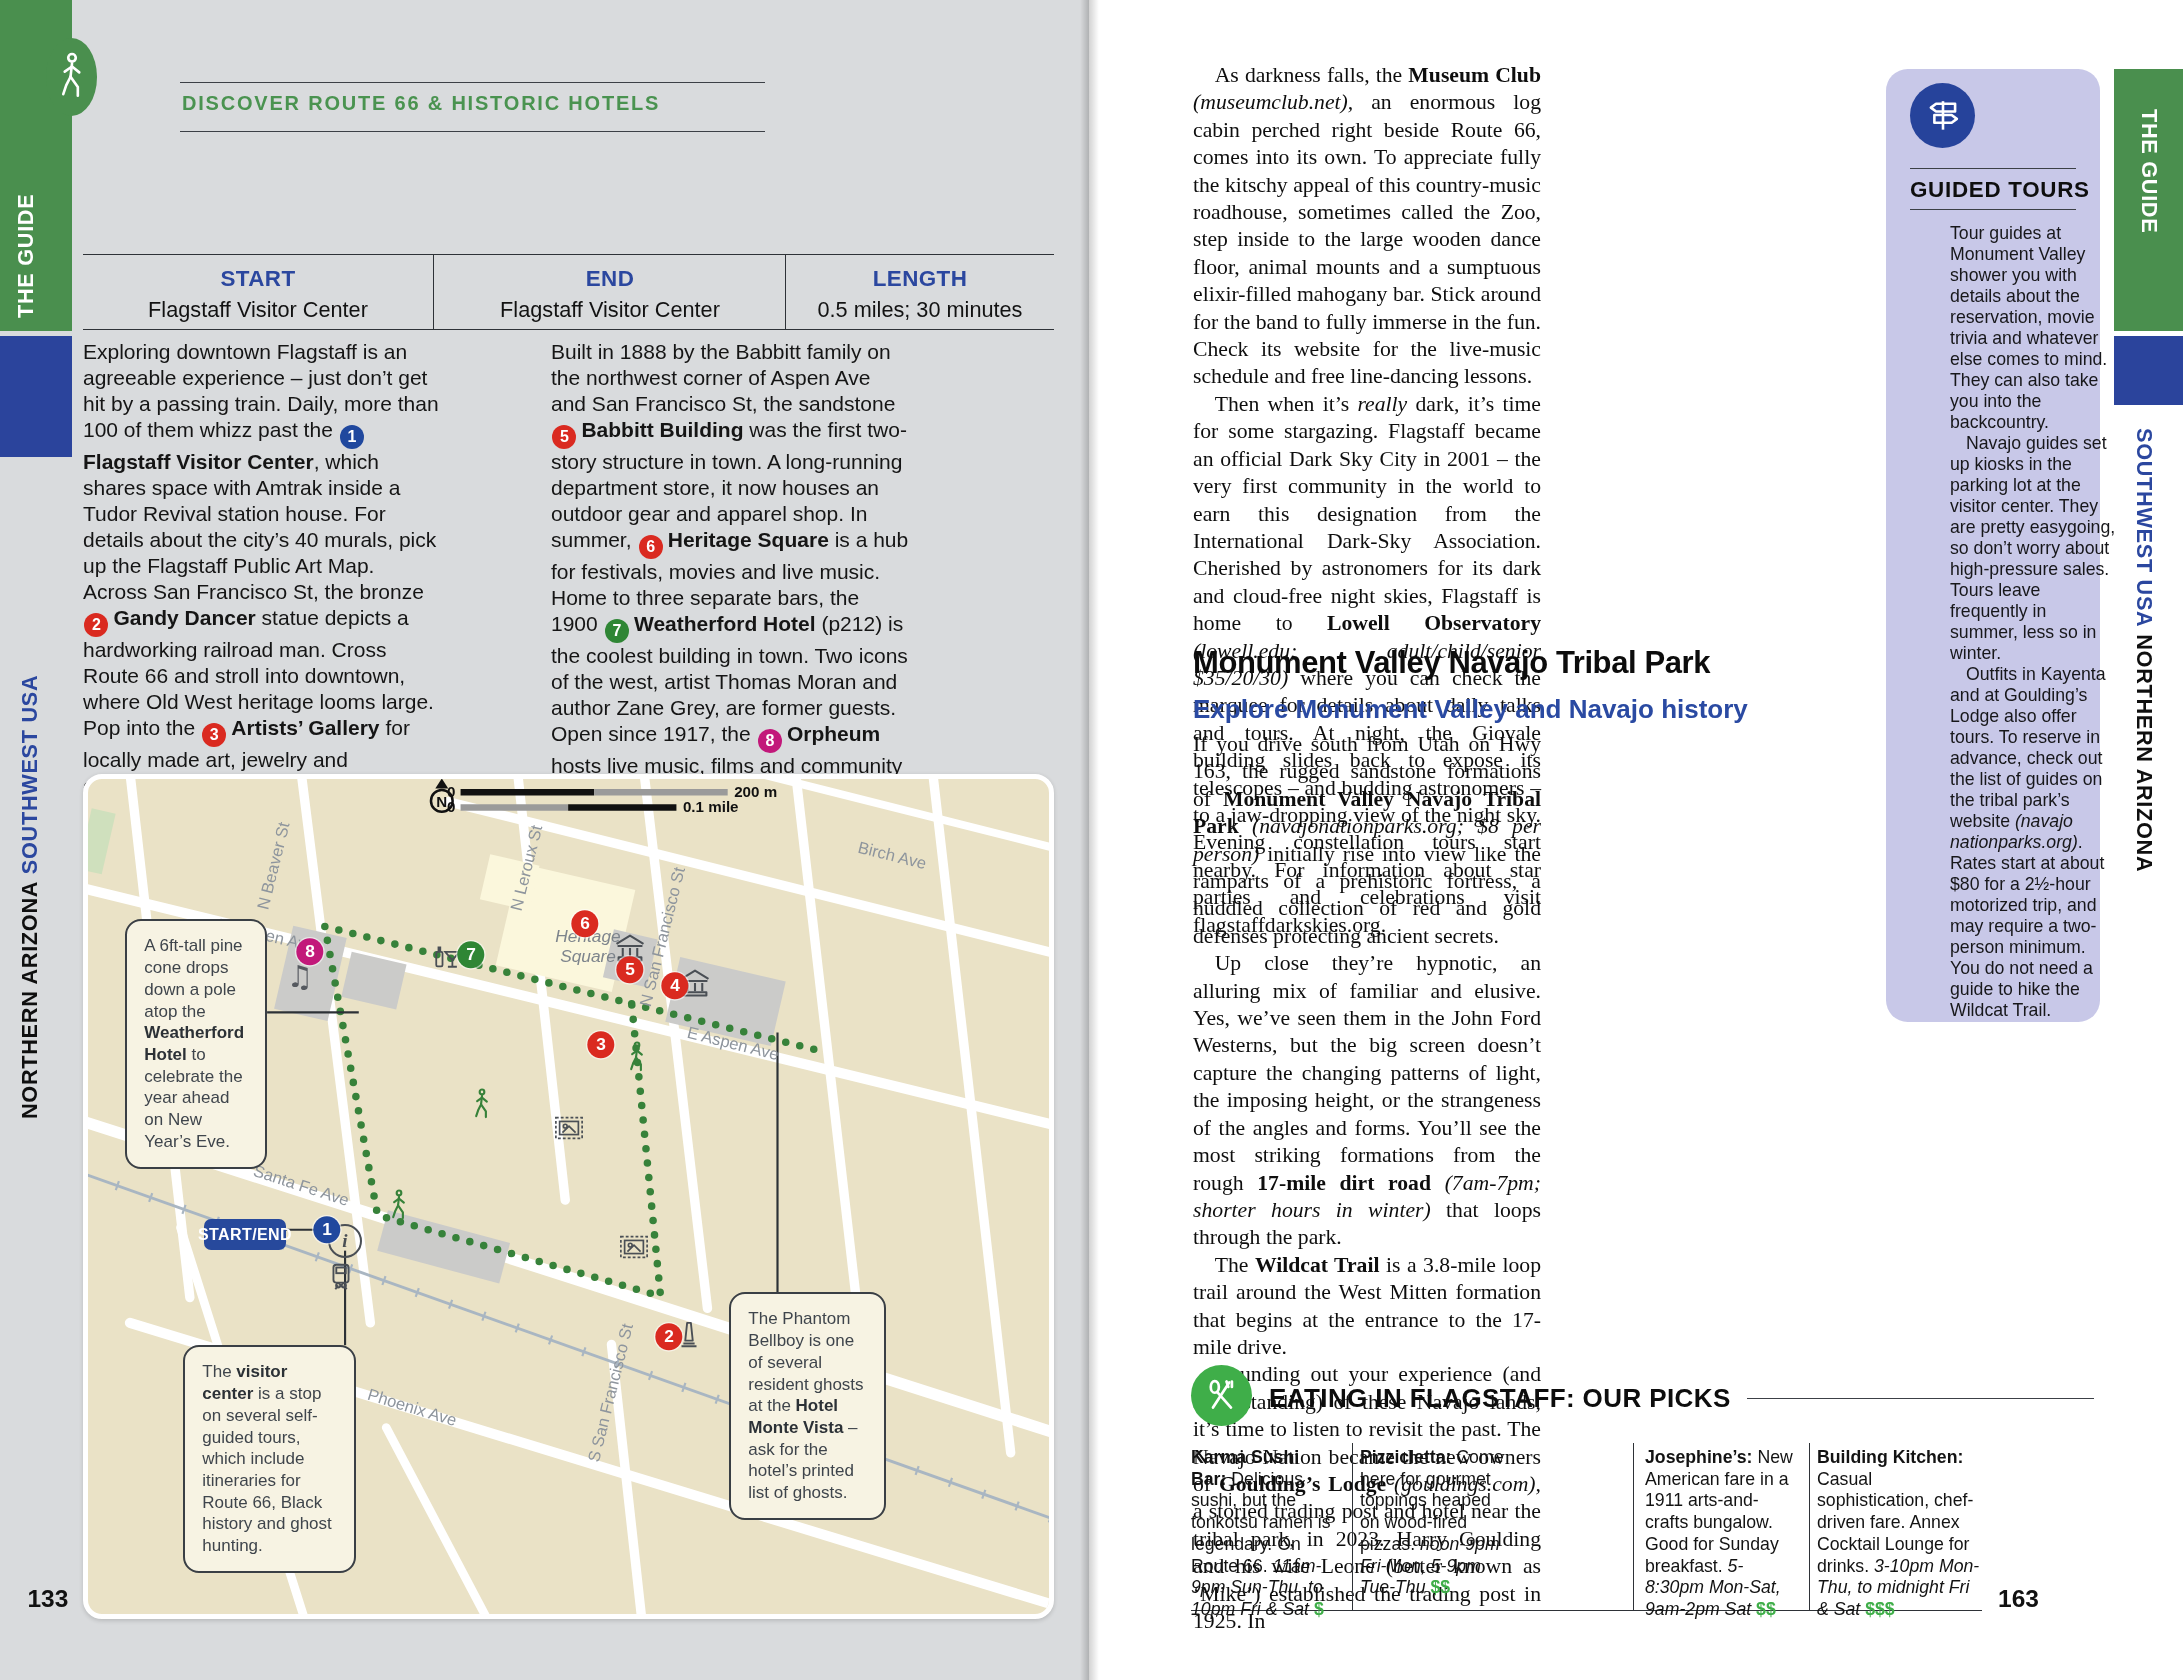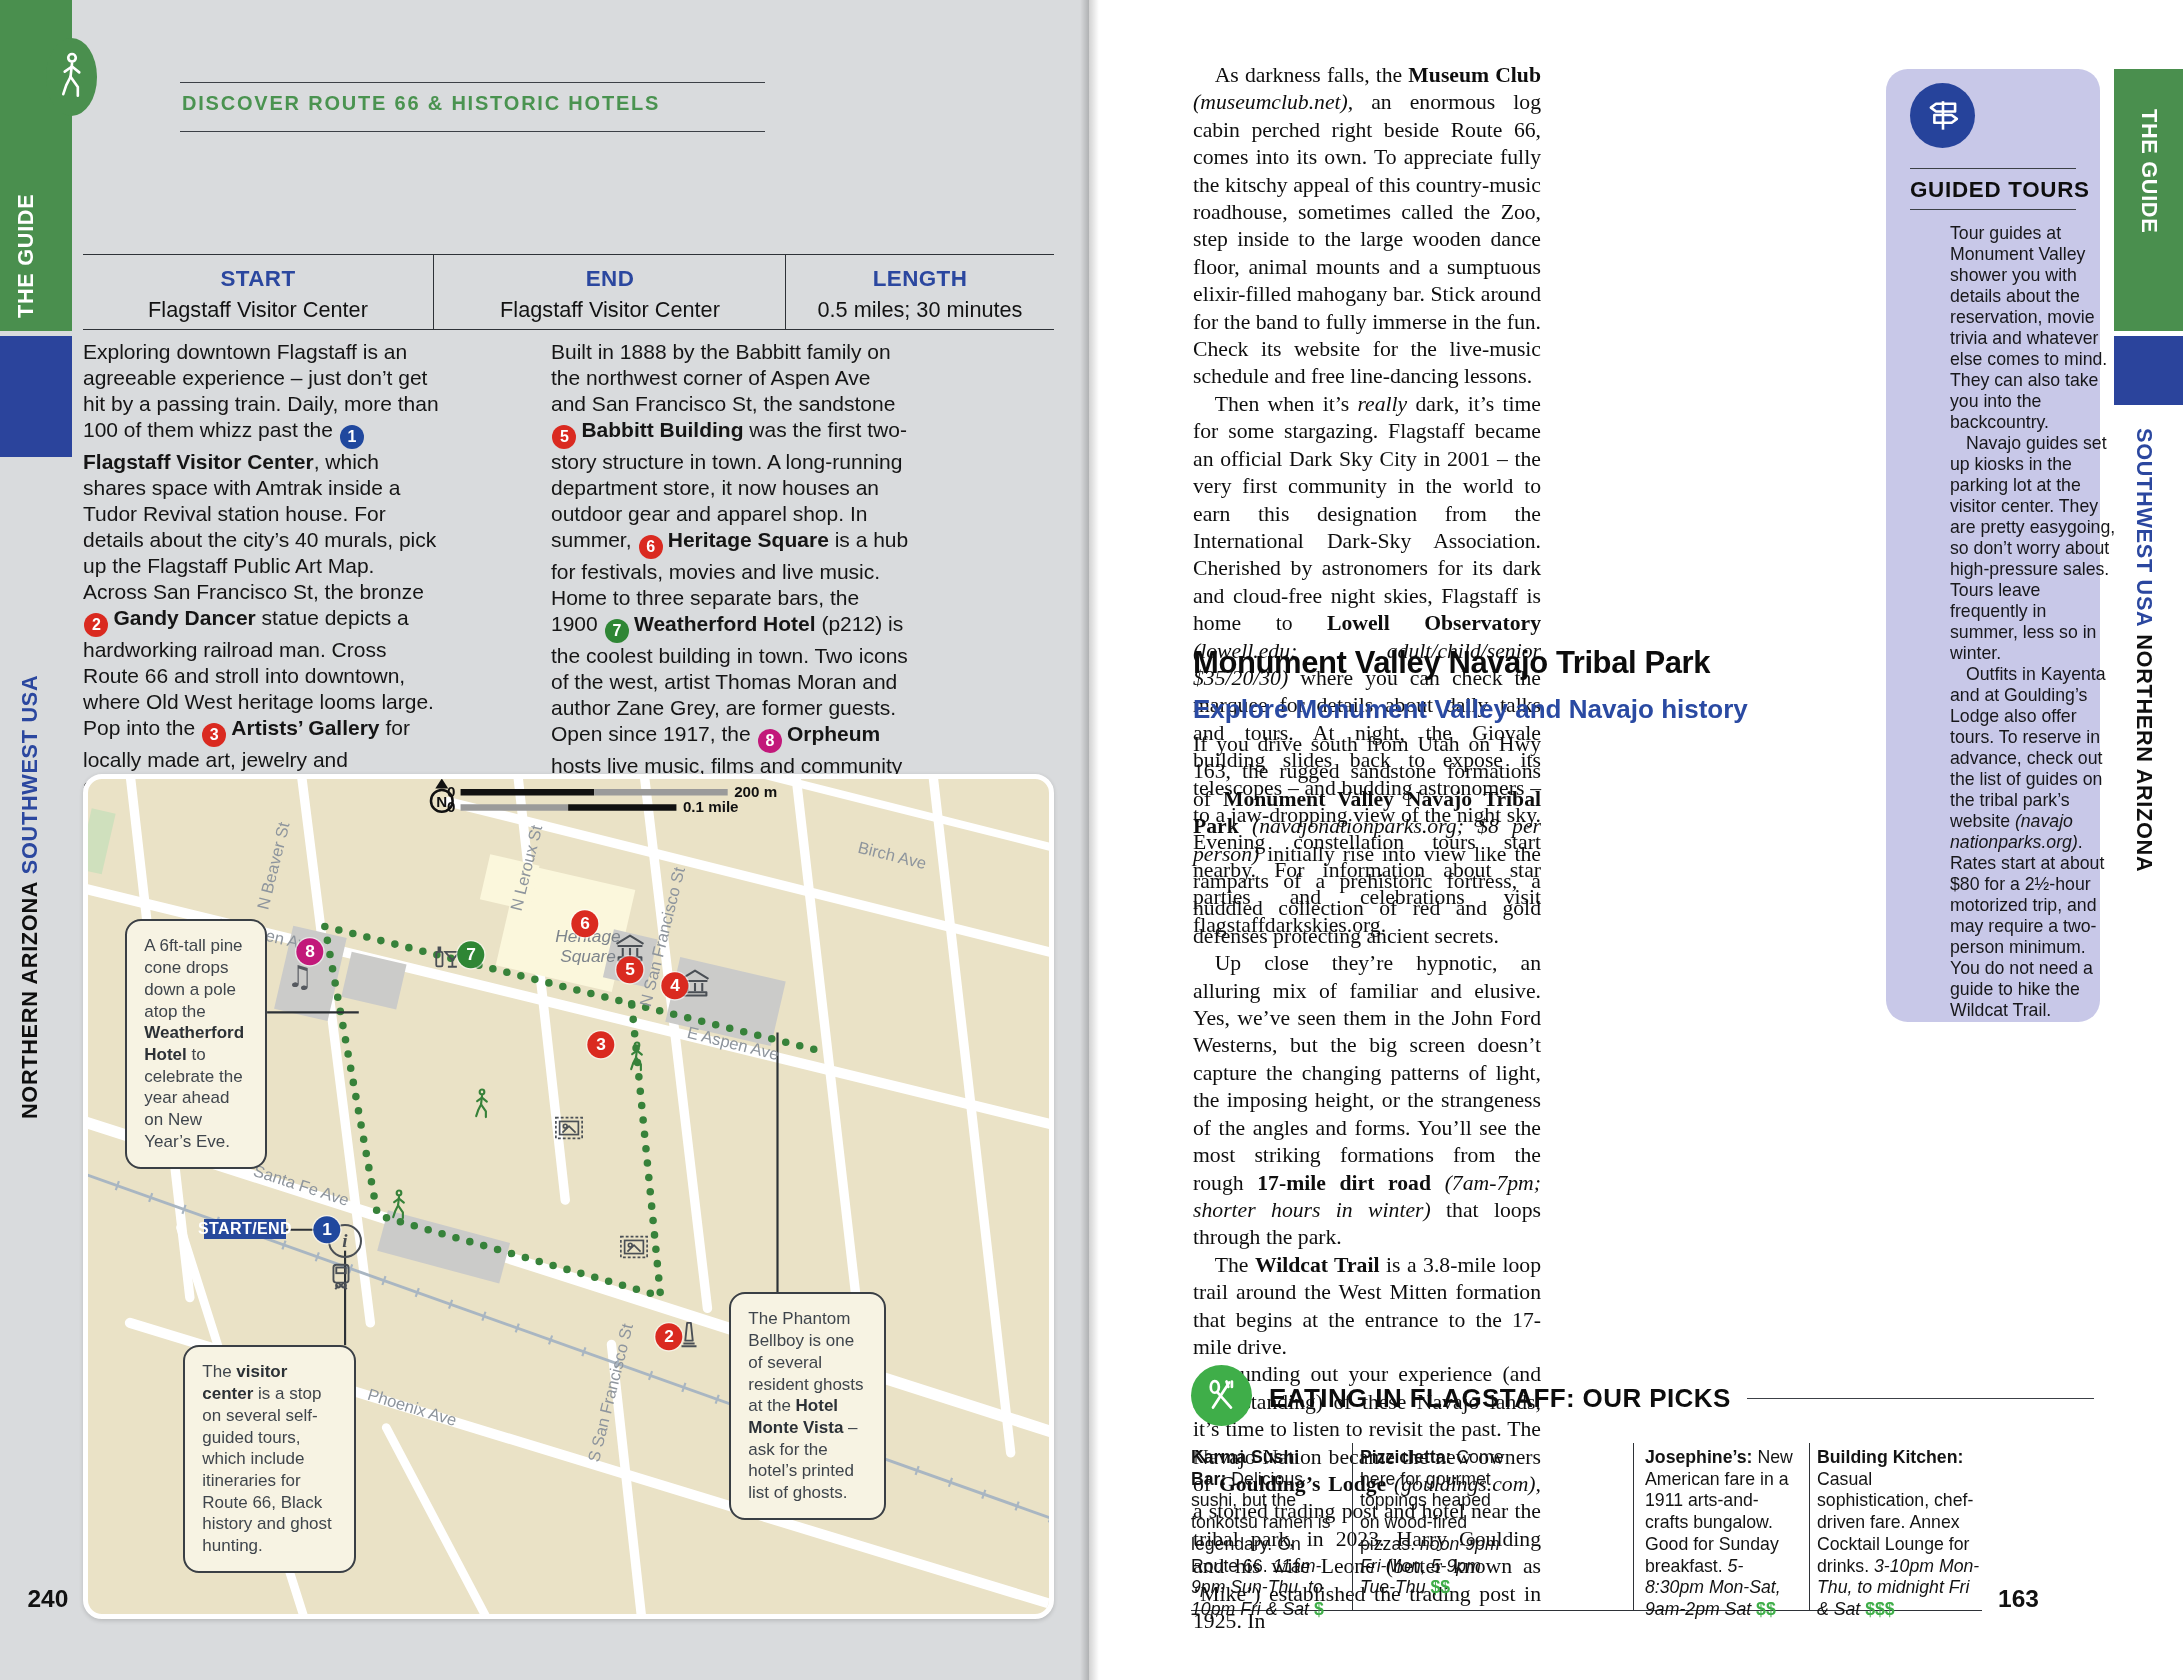--- a/index.html
+++ b/index.html
@@ -272,26 +272,26 @@
             <div class="map-marker" style="left: 586px; top: 563px; background: rgb(218, 42, 32);">2</div>
             <div class="map-marker" style="left: 518px; top: 271px; background: rgb(218, 42, 32);">3</div>
             <div class="map-marker" style="left: 592px; top: 212px; background: rgb(218, 42, 32);">4</div>
             <div class="map-marker" style="left: 547px; top: 196px; background: rgb(218, 42, 32);">5</div>
             <div class="map-marker" style="left: 502px; top: 150px; background: rgb(218, 42, 32);">6</div>
             <div class="map-marker" style="left: 388px; top: 181px; background: rgb(47, 134, 53);">7</div>
             <div class="map-marker" style="left: 227px; top: 178px; background: rgb(194, 24, 122);">8</div>
             <div class="map-callout" style="left: 42px; top: 145px; width: 142px; min-height: 169px;"><span>A 6ft-tall pine cone drops down a pole atop the </span><span class="rb">Weatherford Hotel</span><span> to celebrate the year ahead on New Year’s Eve.</span></div>
             <div class="map-callout" style="left: 100px; top: 571px; width: 173px; min-height: 137px;"><span>The </span><span class="rb">visitor center</span><span> is a stop on several self-guided tours, which include itineraries for Route 66, Black history and ghost hunting.</span></div>
             <div class="map-callout" style="left: 646px; top: 518px; width: 157px; min-height: 208px;"><span>The Phantom Bellboy is one of several resident ghosts at the </span><span class="rb">Hotel Monte Vista</span><span> – ask for the hotel’s printed list of ghosts.</span></div>
-            <div id="startend" style="left: 121px; top: 445px; width: 82px; height: 20px;">START/END</div>
+            <div id="startend" style="left: 121px; top: 445px; width: 82px; height: 31px; border-radius: 7px;">START/END</div>
           </div>
       </div>
     </div>
 
-    <div class="abs pgnum" style="left:27.4px;top:1585px;">240</div>
+    <div class="abs pgnum" style="left:27.4px;top:1585px;">133</div>
   </div>
 
   <div id="page-right" class="abs"></div>
 
   <div class="abs serif rp-body" style="left:1193px;top:62px;width:348px;">
     <p class="ind"><span>As darkness falls, the </span><span class="rb">Museum Club</span><span> </span><span class="ri">(museumclub.net),</span><span> an enormous log cabin perched right beside Route 66, comes into its own. To appreciate fully the kitschy appeal of this country-music roadhouse, sometimes called the Zoo, step inside to the large wooden dance floor, animal mounts and a sumptuous elixir-filled mahogany bar. Stick around for the band to fully immerse in the fun. Check its website for the live-music schedule and free line-dancing lessons.</span></p>
     <p class="ind"><span>Then when it’s </span><span class="ri">really</span><span> dark, it’s time for some stargazing. Flagstaff became an official Dark Sky City in 2001 – the very first community in the world to earn this designation from the International Dark-Sky Association. Cherished by astronomers for its dark and cloud-free night skies, Flagstaff is home to </span><span class="rb">Lowell Observatory</span><span> </span><span class="ri">(lowell.edu; adult/child/senior $35/20/30)</span><span> where you can check the marquee for details about daily talks and tours. At night, the Giovale building slides back to expose its telescopes – and budding astronomers – to a jaw-dropping view of the night sky. Evening constellation tours start nearby. For information about star parties and celebrations visit flagstaffdarkskies.org.</span></p>
   </div>
   <div class="abs" id="mv-head" style="left:1193px;top:645px;width:708px;">Monument Valley Navajo Tribal Park</div>
   <div class="abs" id="mv-sub" style="left:1193px;top:694px;width:708px;">Explore Monument Valley and Navajo history</div>

